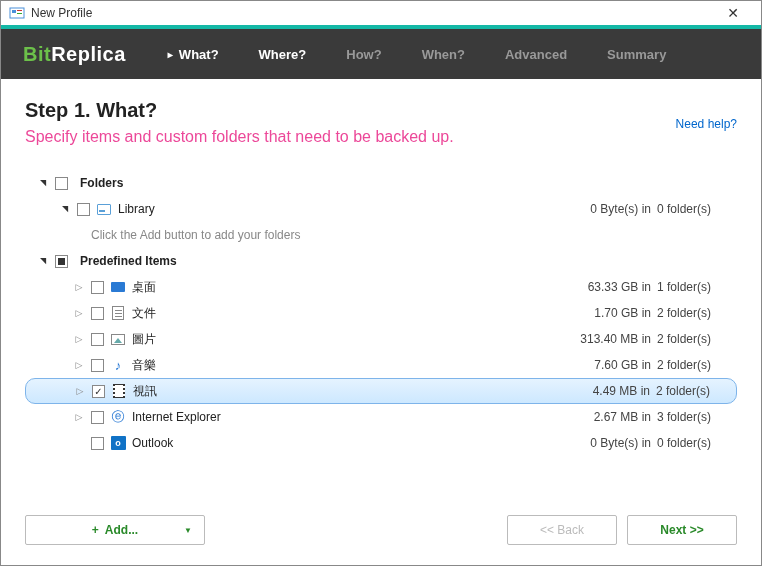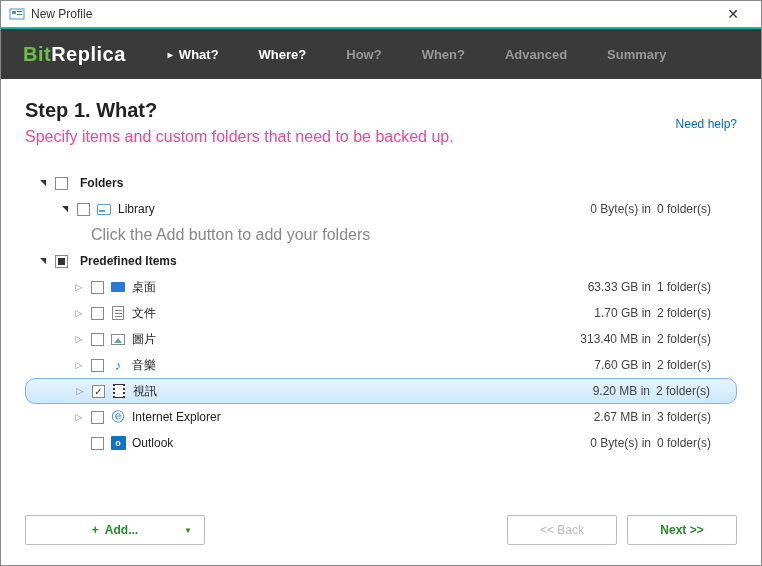--- a/index.html
+++ b/index.html
@@ -1,18 +1,18 @@
 <!DOCTYPE html>
 <html><head>
 <meta charset="utf-8">
 <style>
   * { box-sizing: border-box; margin: 0; padding: 0; }
   body { font-family: "Segoe UI", Tahoma, sans-serif; font-size: 12px; background: #fff; }
   .window { width: 762px; height: 566px; border: 1px solid #888; display: flex; flex-direction: column; background: #fff; }
-  .titlebar { height: 28px; display: flex; align-items: center; padding: 0 8px; border-bottom: 2px solid #14b8a6; justify-content: space-between; }
+  .titlebar { height: 28px; display: flex; align-items: center; padding: 0 8px; border-bottom: 4px solid #14b8a6; justify-content: space-between; }
   .titlebar .icon { width: 16px; height: 16px; margin-right: 6px; display: inline-block; }
   .titlebar .title { flex: 1; font-size: 12px; color: #333; }
   .titlebar .close { width: 40px; height: 28px; text-align: center; line-height: 28px; font-size: 14px; cursor: pointer; color: #333; }
   .tabs { background: #3a3a3a; height: 50px; display: flex; align-items: center; padding: 0 0 0 0; }
   .brand { font-size: 20px; font-weight: bold; padding: 0 22px; letter-spacing: 0.5px; }
   .brand .bit { color: #6cc04a; }
   .brand .replica { color: #fff; }
   .tablist { display: flex; align-items: center; height: 100%; }
   .tab { color: #999; font-weight: bold; font-size: 13px; padding: 0 20px; height: 100%; display: flex; align-items: center; cursor: pointer; }
   .tab.active { color: #fff; }
@@ -32,21 +32,21 @@
   .expander.expanded { color: #333; }
   .expander.expanded::before { content: "◢"; font-size: 8px; }
   .checkbox { width: 13px; height: 13px; border: 1px solid #888; margin: 0 6px; background: #fff; display: inline-flex; align-items: center; justify-content: center; cursor: pointer; }
   .checkbox.checked::after { content: "✓"; font-size: 10px; color: #333; }
   .checkbox.mixed::after { content: ""; width: 7px; height: 7px; background: #333; display: block; }
   .node-icon { width: 16px; height: 16px; margin-right: 6px; display: inline-flex; align-items: center; justify-content: center; font-size: 12px; }
   .node-label { color: #222; }
   .section-label { font-weight: bold; color: #222; }
   .size-col { margin-left: auto; color: #444; text-align: right; min-width: 80px; padding-right: 6px; }
   .folders-col { color: #444; min-width: 70px; text-align: left; }
-  .hint { color: #888; font-size: 16px; padding-left: 0; }
+  .hint { color: #888; font-size: 12px; padding-left: 0; }
   .footer { padding: 12px 24px 20px 24px; display: flex; gap: 10px; align-items: center; }
   .btn { height: 30px; border: 1px solid #bbb; background: #fff; display: inline-flex; align-items: center; justify-content: center; cursor: pointer; font-size: 12px; border-radius: 2px; }
   .btn-add { width: 180px; color: #2a8a2a; font-weight: bold; position: relative; }
   .btn-add .plus { color: #2a8a2a; margin-right: 6px; font-weight: bold; }
   .btn-add .dd { position: absolute; right: 12px; color: #2a8a2a; font-size: 8px; }
   .btn-nav { width: 110px; color: #333; }
   .btn-back { color: #bbb; }
   .btn-next { color: #2a8a2a; font-weight: bold; }
   .spacer { flex: 1; }
   .indent-0 { padding-left: 12px; }
@@ -180,21 +180,21 @@
         <span class="folders-col">2 folder(s)</span>
       </div>
 
       <div class="tree-row indent-2 selected">
         <span class="expander collapsed"></span>
         <span class="checkbox checked"></span>
         <span class="node-icon">
             <span class="ic-video"></span>
           </span>
         <span class="node-label">視訊</span>
-        <span class="size-col">9.20 MB in</span>
+        <span class="size-col">4.49 MB in</span>
         <span class="folders-col">2 folder(s)</span>
       </div>
 
       <div class="tree-row indent-2">
         <span class="expander collapsed"></span>
         <span class="checkbox"></span>
         <span class="node-icon ic-ie">ⓔ</span>
         <span class="node-label">Internet Explorer</span>
         <span class="size-col">2.67 MB in</span>
         <span class="folders-col">3 folder(s)</span>

